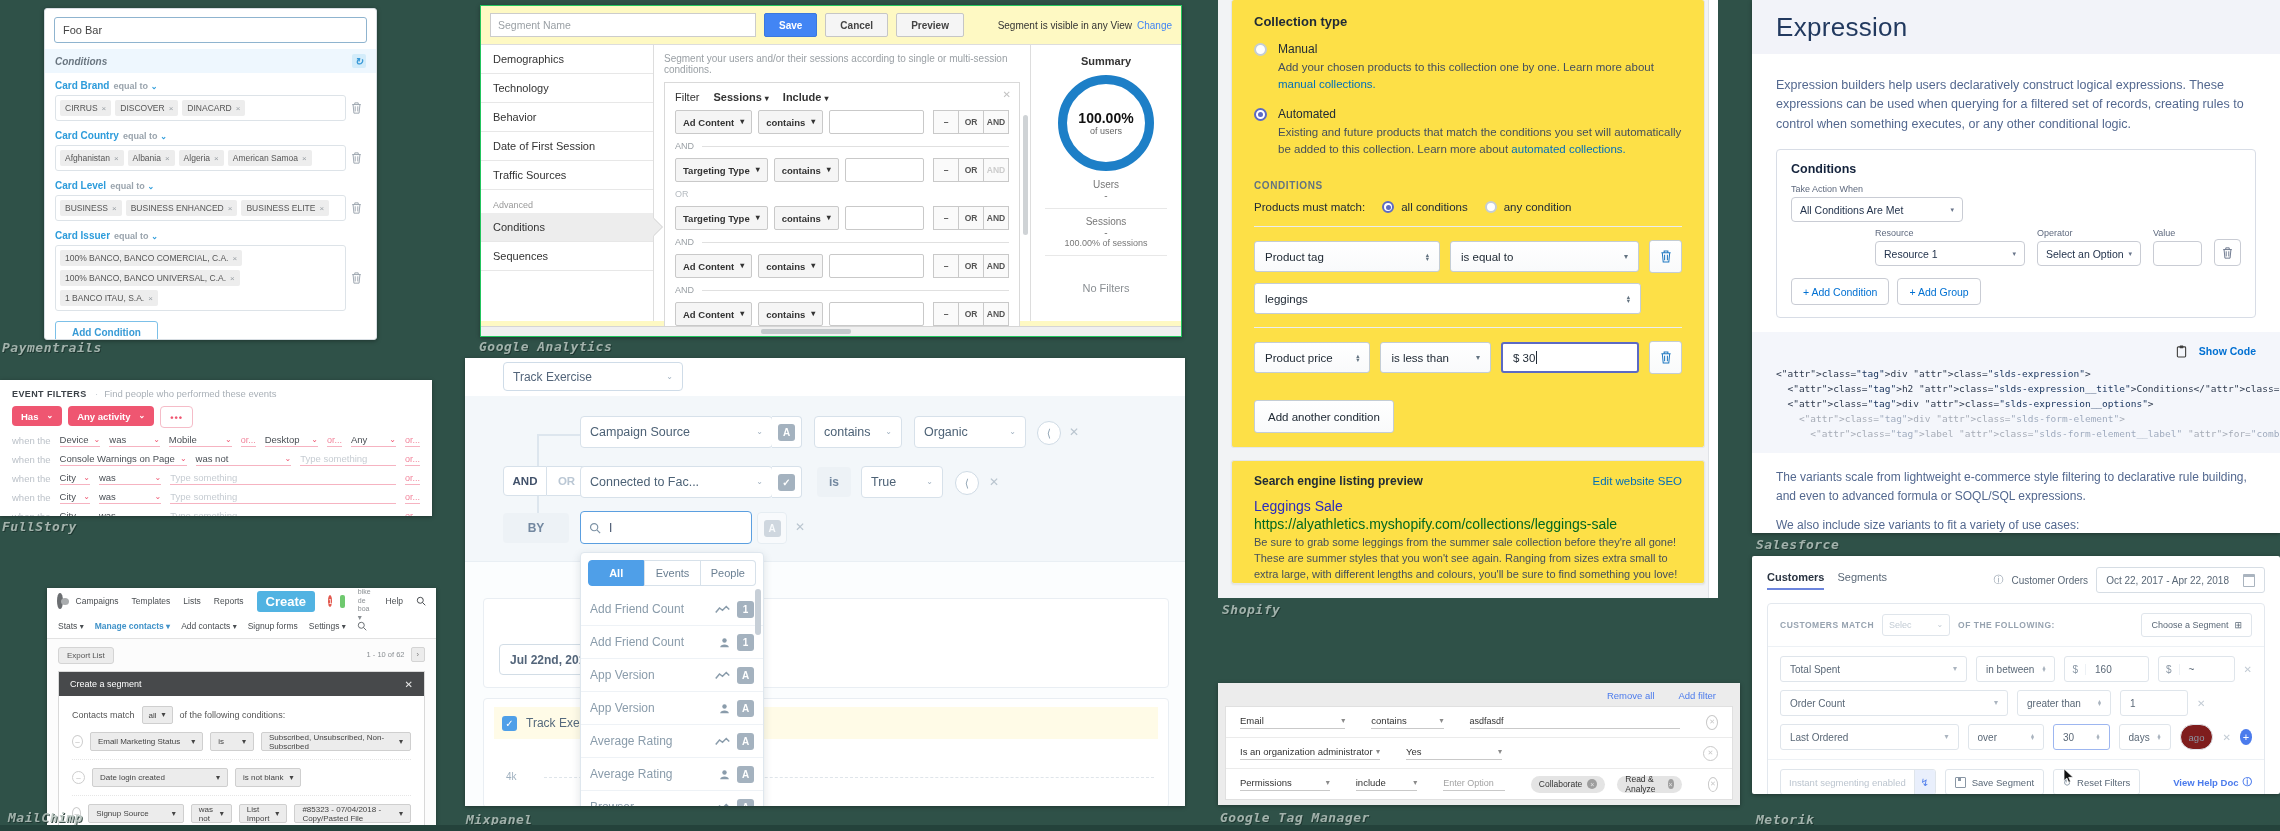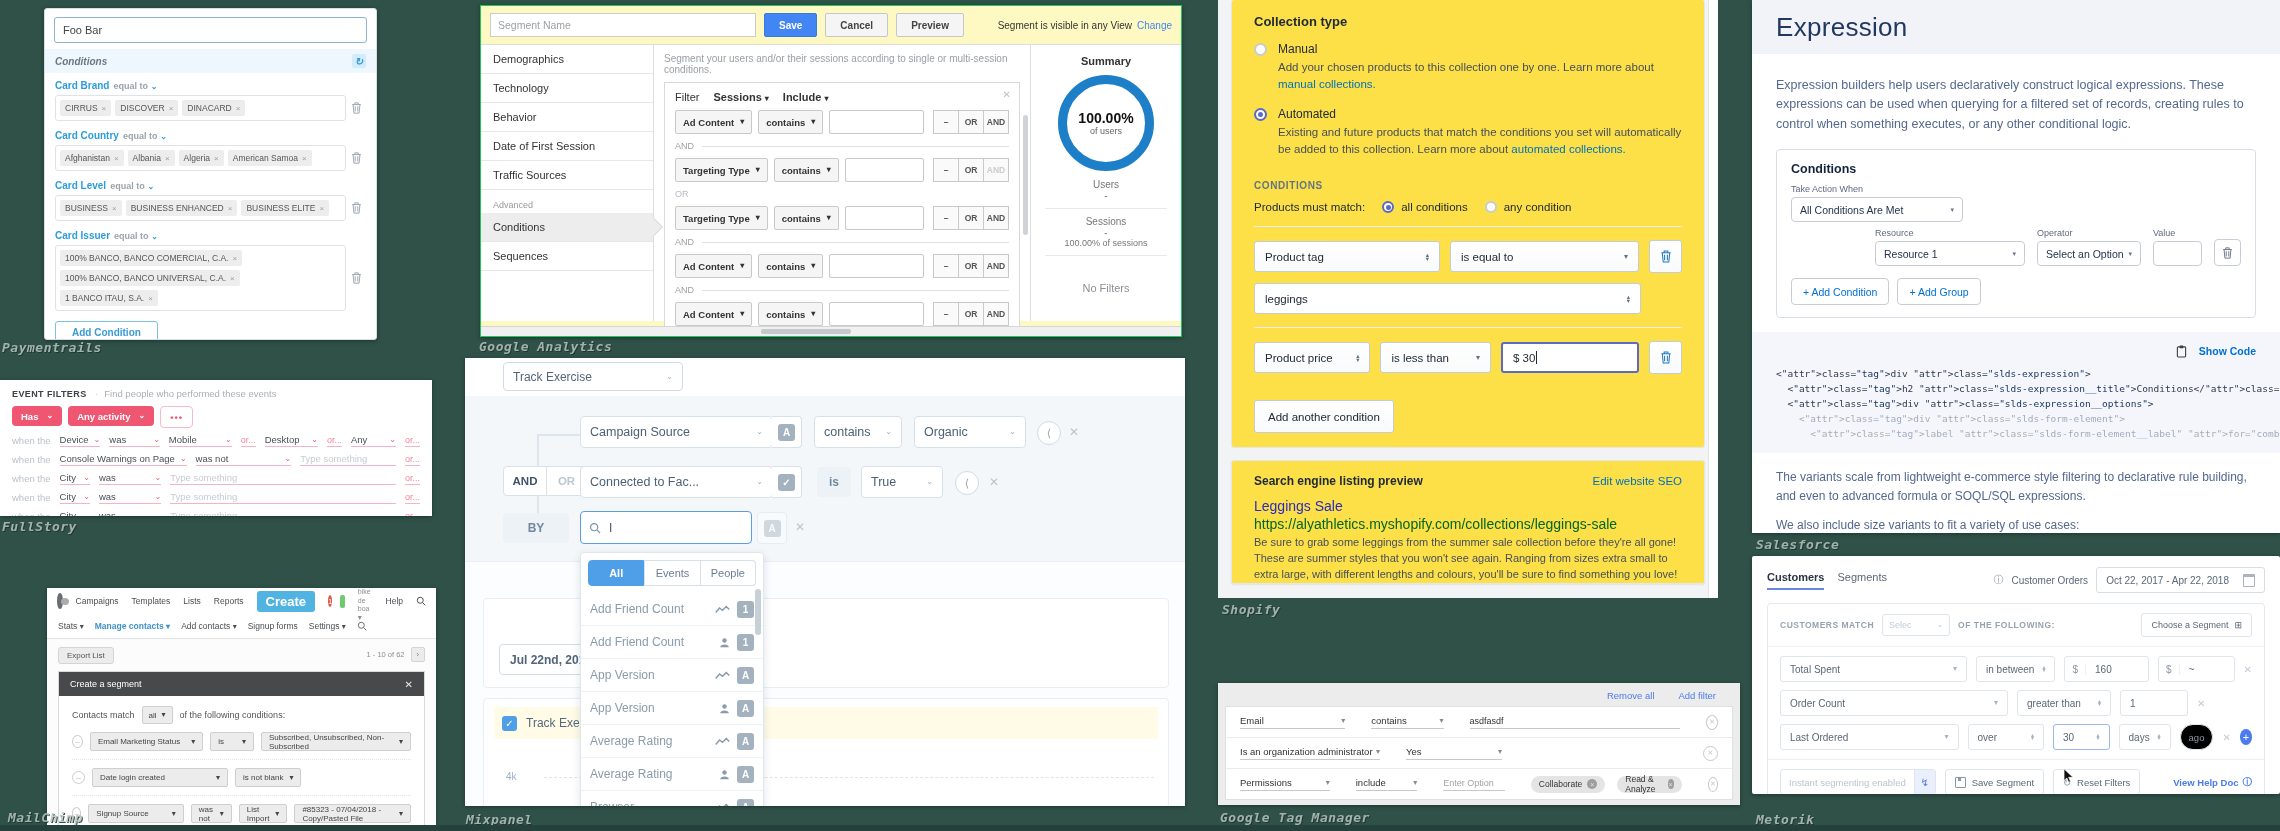--- a/index.html
+++ b/index.html
@@ -261,21 +261,21 @@
           padding:0 9px;font-size:10px;color:#5a6877;box-sizing:border-box;background:#fff;}
   .mt-sel .cr,.mt-stp{color:#aab4bf;}
   .mt-stp{display:flex;flex-direction:column;line-height:.5;font-size:6px;}
   .mt-grp{height:26px;border:1px solid #dfe5eb;border-radius:3px;display:flex;align-items:center;box-sizing:border-box;}
   .mt-grp .pre{padding:0 7px;color:#8a97a5;border-right:1px solid #edf1f5;font-size:10px;}
   .mt-grp .v{padding:0 9px;font-size:10px;color:#5a6877;}
   .mt-x{color:#c2cbd4;font-size:10px;}
   .mt-plus{width:16px;height:16px;border-radius:50%;background:#4b7bec;color:#fff;font-size:11px;display:flex;align-items:center;justify-content:center;}
   .mt-in{height:26px;border:1px solid #dfe5eb;border-radius:3px;display:flex;align-items:center;padding:0 9px;font-size:10px;color:#5a6877;box-sizing:border-box;}
   .mt-in.focus{border-color:#9db6f0;}
-  .mt-chipg{height:24px;background:#000000;border:1px solid #e2e8ee;border-radius:13px;display:flex;align-items:center;padding:0 8px;font-size:9.5px;color:#8a97a5;}
+  .mt-chipg{height:24px;background:#7f1d1d;border:1px solid #e2e8ee;border-radius:13px;display:flex;align-items:center;padding:0 8px;font-size:9.5px;color:#8a97a5;}
   .mt-foot{display:flex;align-items:center;gap:9px;padding:9px 12px;border-top:1px solid #edf1f5;position:relative;}
   .mt-instant{display:flex;align-items:stretch;border:1px solid #dfe5eb;border-radius:3px;overflow:hidden;height:24px;}
   .mt-instant .t{display:flex;align-items:center;padding:0 8px;color:#bcc5cf;font-size:9.5px;}
   .mt-instant .b{width:20px;background:#e9effc;color:#4b7bec;display:flex;align-items:center;justify-content:center;border-left:1px solid #dfe5eb;font-size:10px;}
   .mt-btn{height:24px;border:1px solid #dfe5eb;border-radius:3px;display:flex;align-items:center;gap:6px;padding:0 9px;font-size:9.5px;color:#5a6877;background:#fff;}
   .mt-help{margin-left:auto;color:#4b7bec;font-size:9.5px;font-weight:700;display:flex;align-items:center;gap:4px;}
   .mt-cursor{position:absolute;left:295px;top:8px;}
   .disk{width:9px;height:9px;border:1.5px solid #8a97a5;border-radius:1px;position:relative;}
   .disk::after{content:"";position:absolute;left:2px;top:0;width:3px;height:3px;background:#8a97a5;}
 </style>

